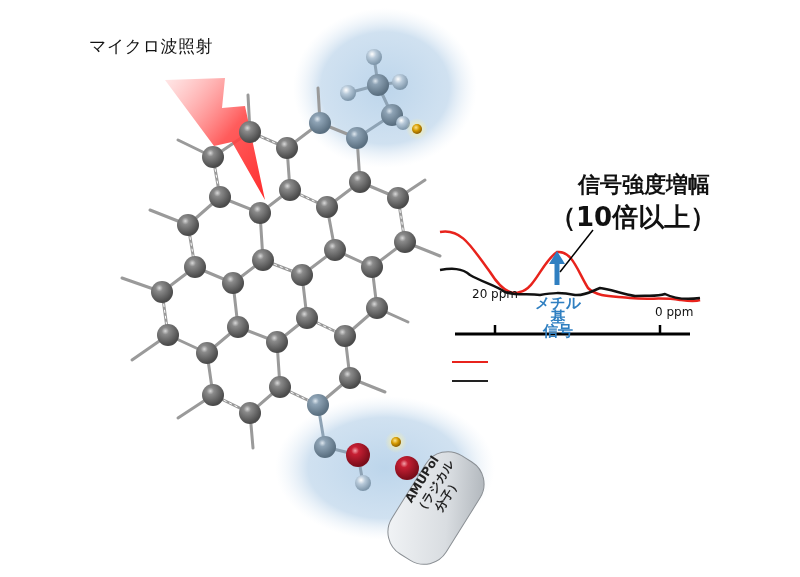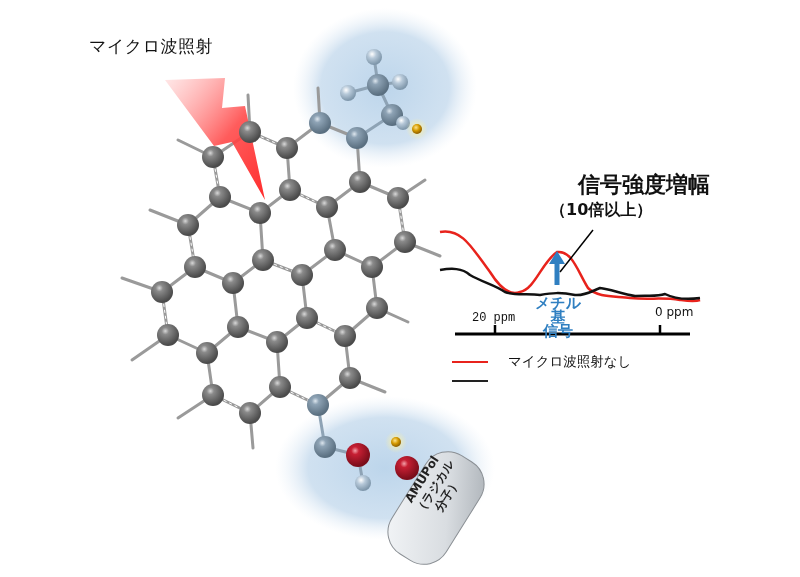--- a/index.html
+++ b/index.html
@@ -1,21 +1,21 @@
 <!DOCTYPE html>
 <html><head>
 <meta charset="utf-8">
 <style>
   html, body { margin: 0; padding: 0; background: #ffffff; }
   body { width: 800px; height: 577px; position: relative; overflow: hidden; font-family: "DejaVu Sans", sans-serif; }
   #canvas { position: absolute; left: 0; top: 0; }
   .label { position: absolute; color: #111; white-space: nowrap; }
   .mw-title { left: 89px; top: 35px; font-size: 17px; letter-spacing: 0.5px; font-family: Liberation Mono, monospace; }
   .enh-title { left: 533px; top: 170px; font-size: 22px; font-weight: bold; margin-left: 45px; }
-  .enh-sub { left: 550px; top: 200px; font-size: 16px; font-weight: bold; }
+  .enh-sub { left: 550px; top: 200px; font-size: 26px; font-weight: bold; }
   .tick-lbl { position: absolute; font-size: 12px; color: #111; }
   .methyl { position: absolute; left: 528px; top: 296px; font-size: 15px; font-weight: bold; color: #2f7fc1; text-align: center; line-height: 14px; width: 60px; }
   .legend { position: absolute; left: 452px; top: 352px; font-size: 13.5px; color: #111; }
   .legend-row { display: flex; align-items: center; height: 19px; }
   .pill-text { position: absolute; left: 400px; top: 465px; width: 70px; transform: rotate(-58deg); transform-origin: 50% 50%; font-size: 12px; font-weight: bold; color: #222; text-align: center; line-height: 15px; }
 </style>
 </head>
 <body>
 
 <svg id="canvas" width="800" height="577" viewBox="0 0 800 577" xmlns="http://www.w3.org/2000/svg">
@@ -231,30 +231,27 @@
   </g>
 
   <line x1="452" y1="362" x2="488" y2="362" stroke="#e8231c" stroke-width="2"></line>
   <line x1="452" y1="381" x2="488" y2="381" stroke="#222" stroke-width="2"></line>
 </svg>
 
 <div class="label mw-title">マイクロ波照射</div>
 <div class="label enh-title">信号強度増幅</div>
 <div class="label enh-sub">（10倍以上）</div>
 
-<div class="tick-lbl" style="left:472px; top:311px;font-family:Liberation Mono, monospace;">20 ppm</div>
+<div class="tick-lbl" style="left:472px; top:287px;">20 ppm</div>
 <div class="tick-lbl" style="left:655px; top:305px;">0 ppm</div>
 
 <div class="methyl">
   <div>メチル基</div>
   <div>信号</div>
 </div>
 
 <div class="legend">
-  <div class="legend-row" style="padding-left:56px;">
-    <span>マイクロ波照射なし</span>
-  </div>
 </div>
 
 <div class="pill-text">
   <div>AMUPol</div>
   <div>（ラジカル分子）</div>
 </div>
 
 </body></html>

